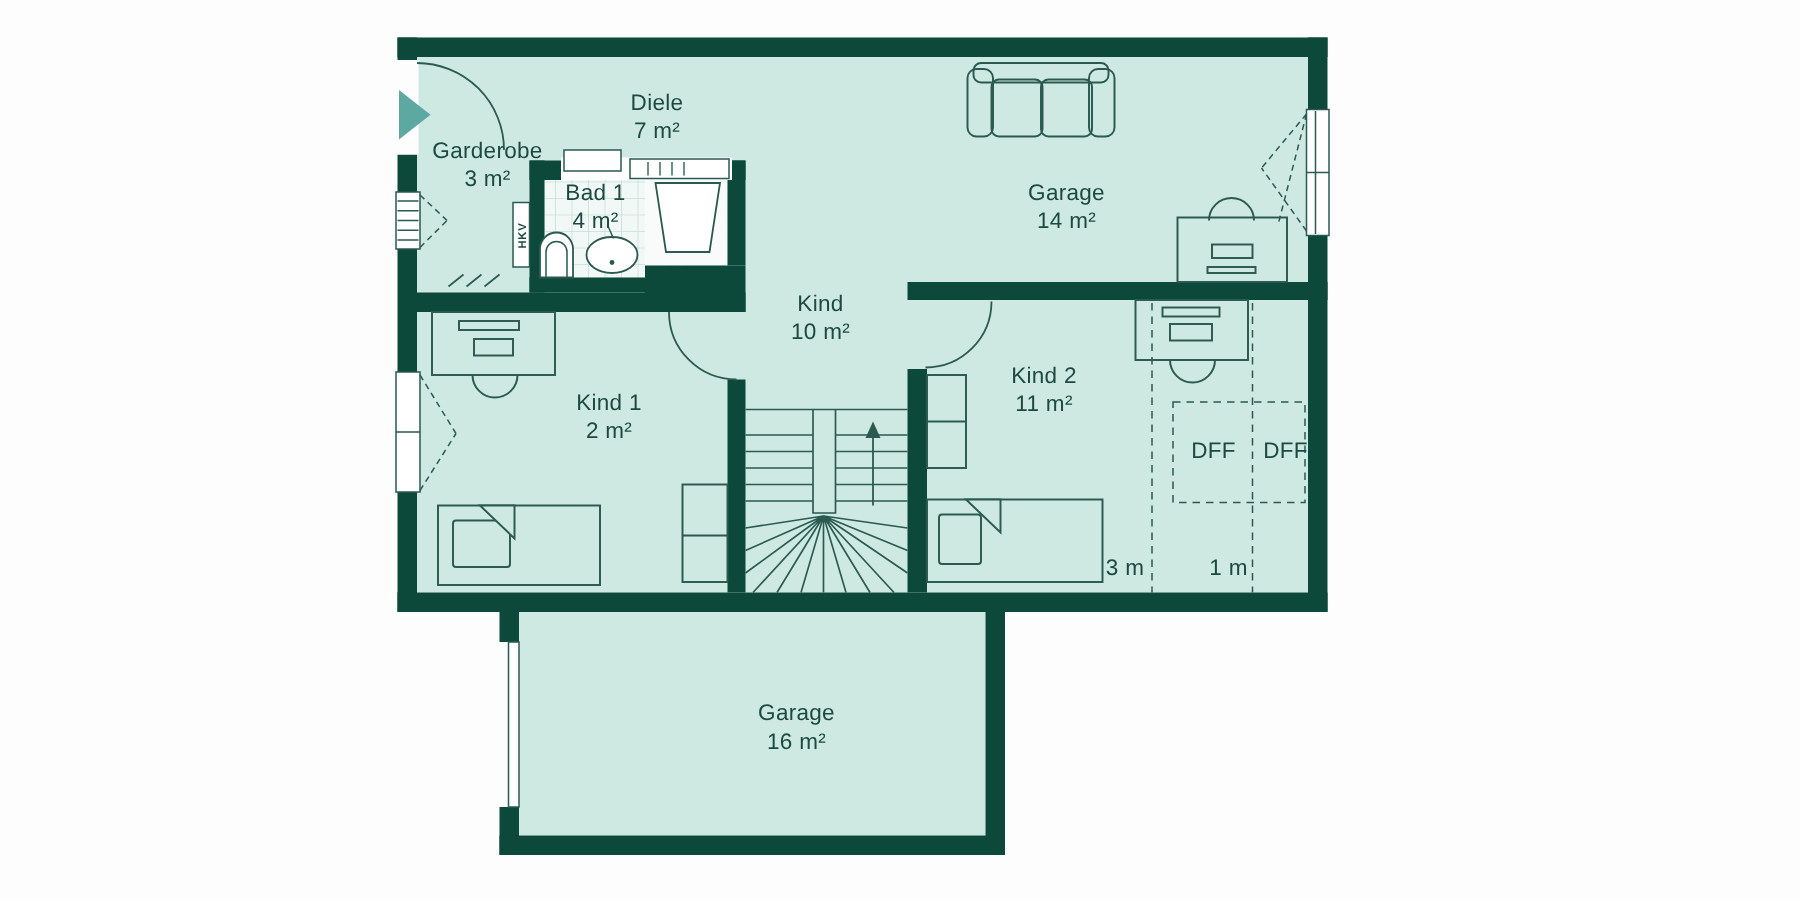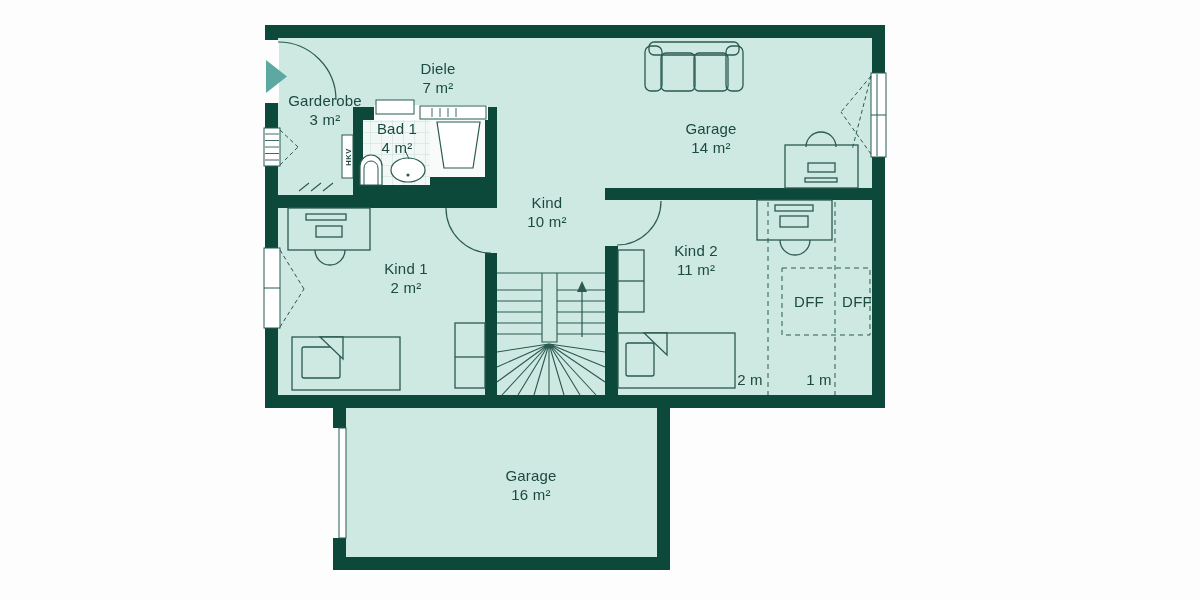--- a/index.html
+++ b/index.html
@@ -219,19 +219,19 @@
   <div>Kind 2</div>
   <div>11 m²</div>
 </div>
 <div class="lbl" style="left:491px;top:485px">
   <div>Garage</div>
   <div>16 m²</div>
 </div>
 
 <div class="lbl" style="left:769px;top:301px">DFF</div>
 <div class="lbl" style="left:817px;top:301px">DFF</div>
-<div class="lbl" style="left:710px;top:379px">2 m</div>
+<div class="lbl" style="left:710px;top:379px">3 m</div>
 <div class="lbl" style="left:779px;top:379px">1 m</div>
 <div class="hkv" style="left:308px;top:157px">HKV</div>
 
 <div class="eg-badge">EG</div>
 
 </div>
 
 </body></html>

